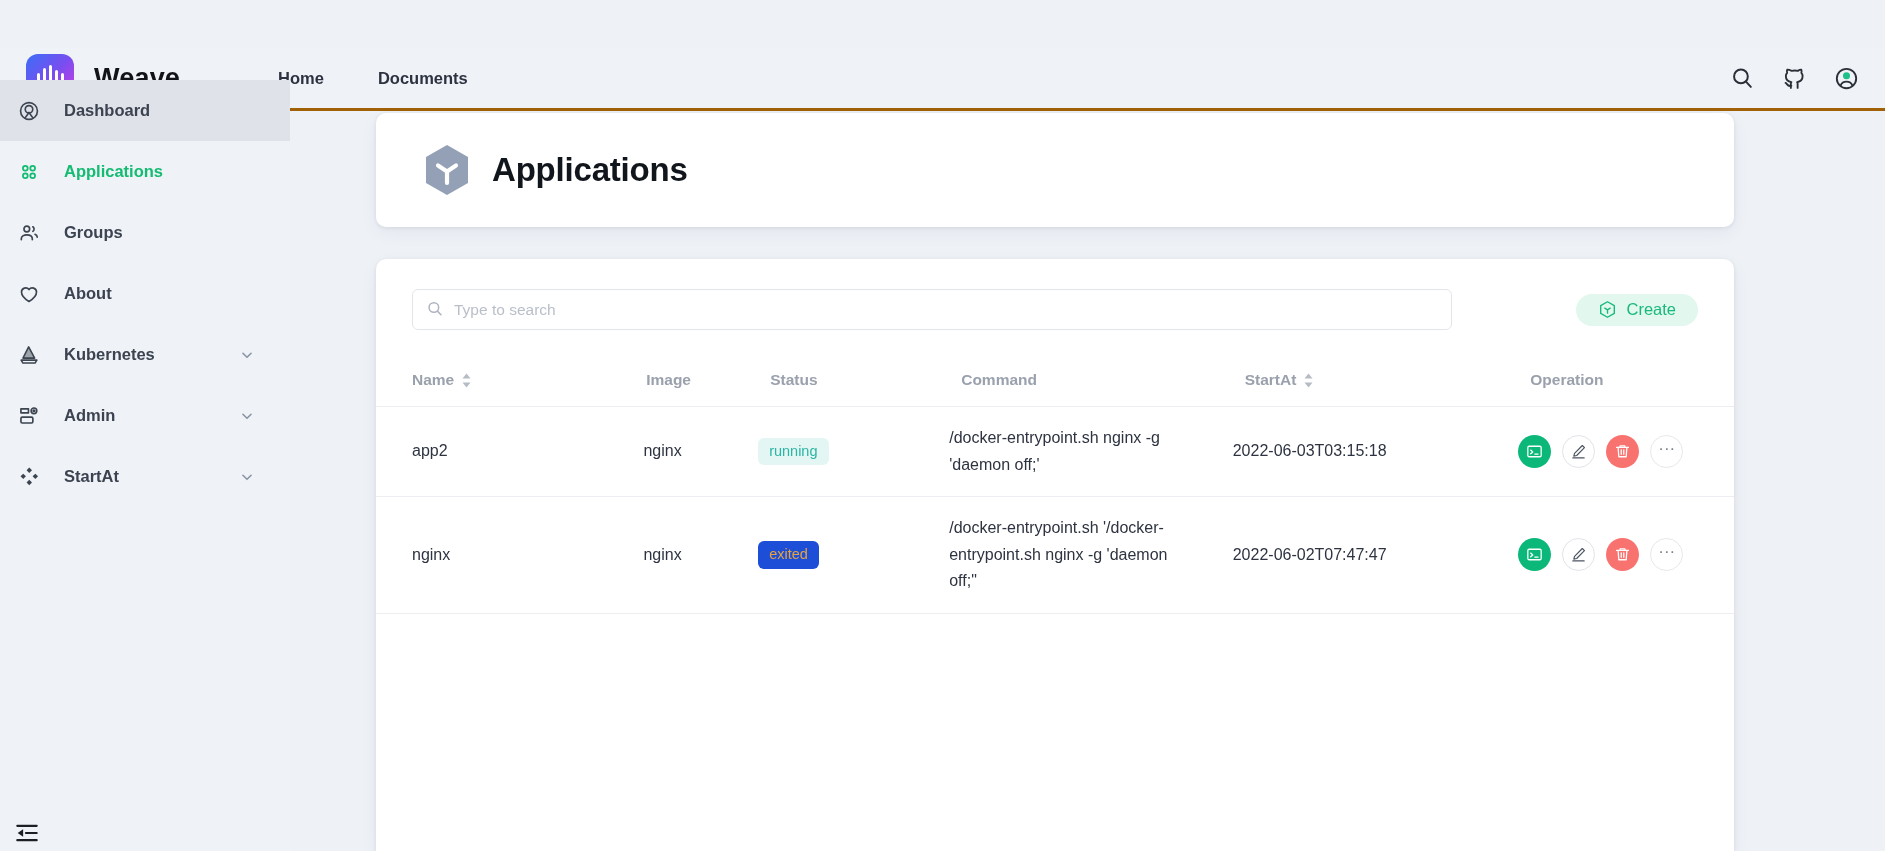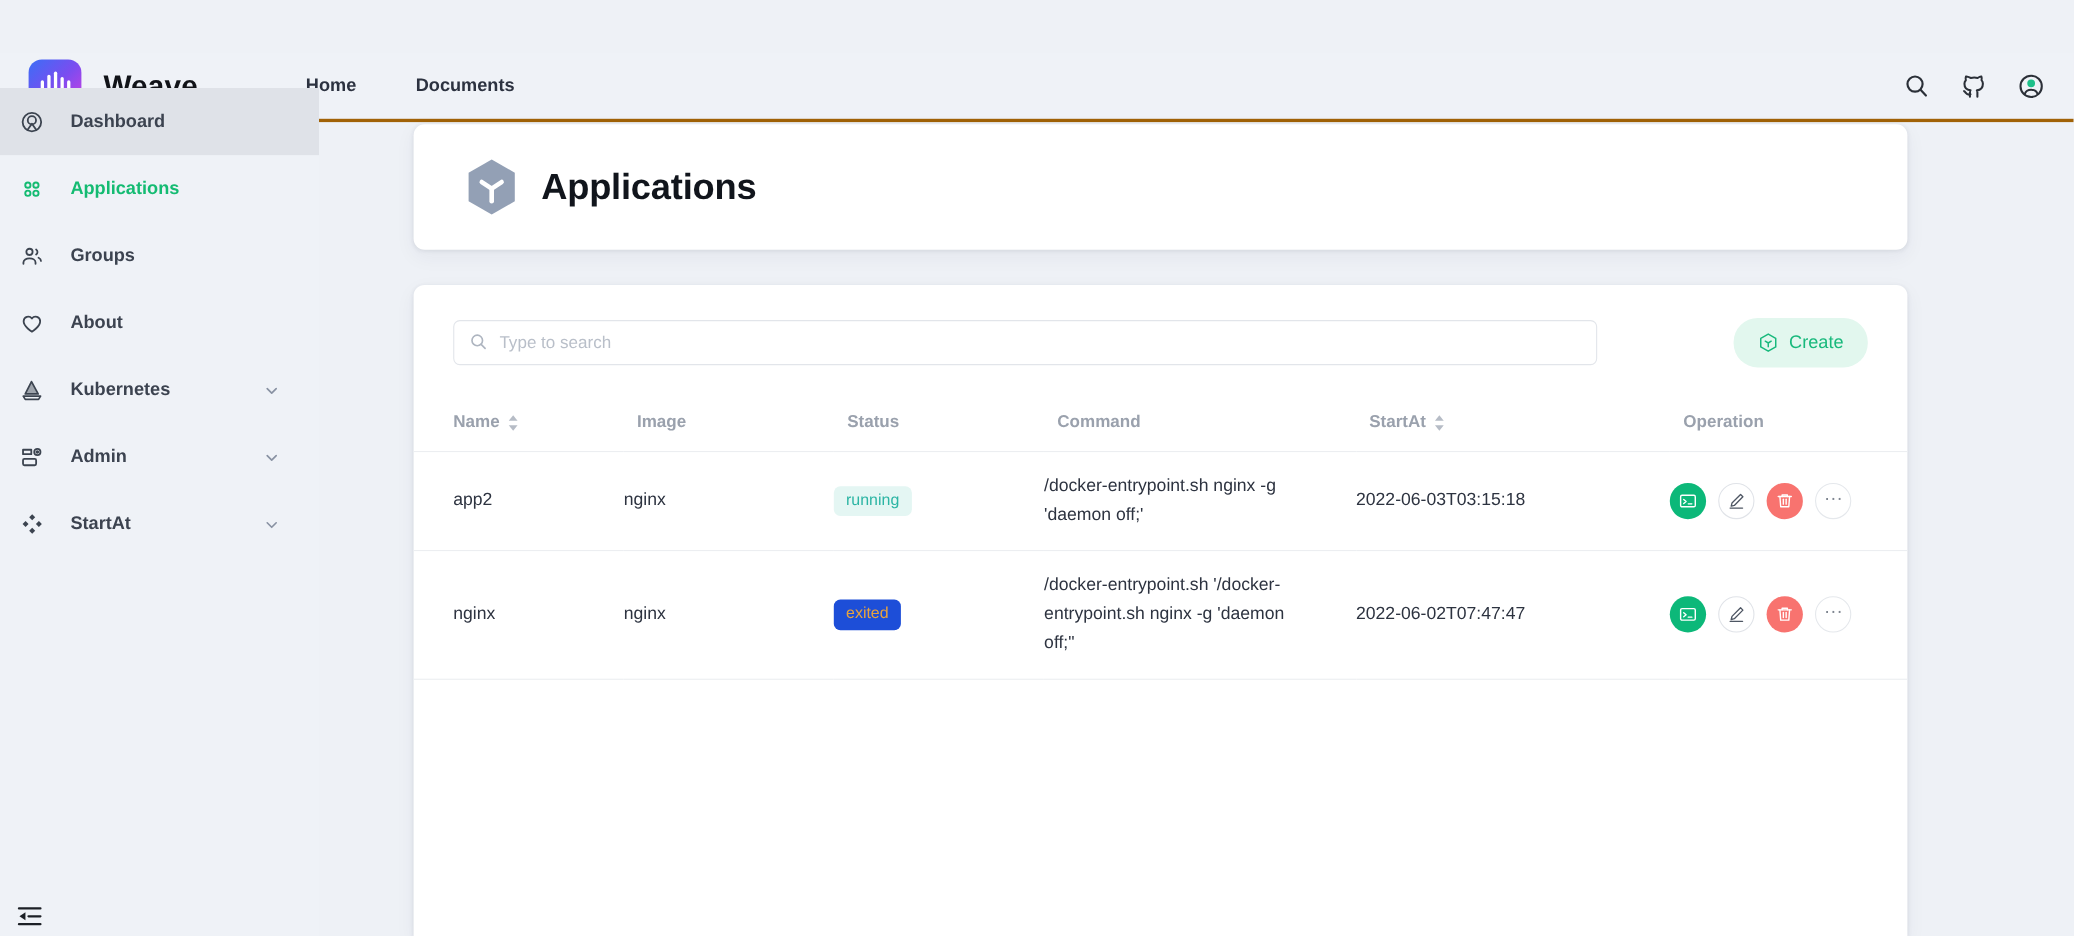--- a/index.html
+++ b/index.html
@@ -109,21 +109,21 @@
     color: #333; background: #fff;
     font-family: "Liberation Sans", sans-serif; outline: none;
   }
   .search-input::placeholder { color: #b9bfc9; }
   .search-ico {
     position: absolute; left: 14px; top: 11px;
     width: 18px; height: 18px; color: #aeb5c0;
   }
   .create-btn {
     margin-left: auto; display: flex; align-items: center; gap: 9px;
-    height: 45px; padding: 0 22px; border-radius: 22px;
+    height: 32px; padding: 0 22px; border-radius: 22px;
     background: #e2f7ee; color: #18b97c; border: none;
     font-size: 16.5px; font-family: "Liberation Sans", sans-serif;
     cursor: pointer;
   }
   .create-btn svg { width: 19px; height: 19px; }
 
   table { width: 1358px; border-collapse: collapse; margin-top: 27px; }
   thead th {
     text-align: left; font-size: 15.5px; font-weight: 600; color: #9aa1ad;
     padding: 14px 0 17px 12px; border-bottom: 1px solid #eceef1;
@@ -131,21 +131,21 @@
   thead th:first-child { padding-left: 36px; }
   .th-inner { display: inline-flex; align-items: center; gap: 7px; }
   .sort-ico { width: 11px; height: 15px; color: #b6bcc6; }
   tbody td {
     font-size: 16px; color: #2d3340; vertical-align: middle;
     padding: 18px 0; border-bottom: 1px solid #eceef1;
     line-height: 1.66;
   }
   tbody td:first-child { padding-left: 36px; }
   .col-name   { width: 186px; }
-  .col-image  { width: 186px; }
+  .col-image  { width: 186px; text-align: center; }
   .col-status { width: 186px; }
   .col-cmd    { width: 276px; padding-right: 30px !important; }
   .col-start  { width: 278px; }
   .col-op     { width: 210px; }
   .cmd-text { display: block; max-width: 243px; word-break: break-word; }
 
   .badge {
     display: inline-block; padding: 5px 11px; border-radius: 6px;
     font-size: 14.5px; line-height: 1.2;
   }

